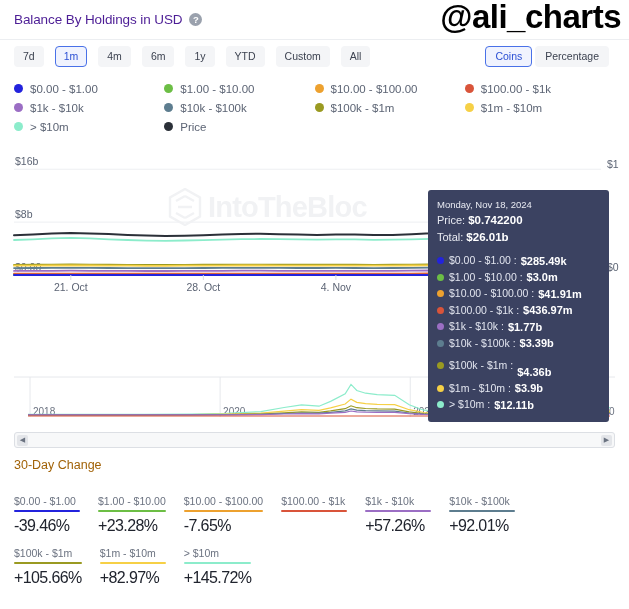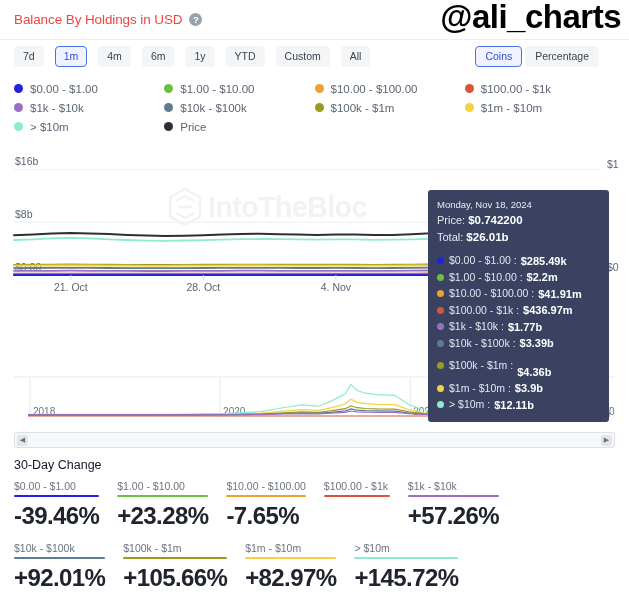--- a/index.html
+++ b/index.html
@@ -14,21 +14,21 @@
   }
 
   
   .header {
     height:40px;
     display:flex; align-items:center;
     padding:0 14px;
     border-bottom:1px solid #eceef1;
     position:relative;
   }
-  .header-title { font-size:13.5px; color:#ef4444; letter-spacing:-0.1px; }
+  .header-title { font-size:13.5px; color:#4c1d95; letter-spacing:-0.1px; }
   .help-icon {
     width:13px; height:13px; border-radius:50%;
     background:#9aa1ad; color:#fff;
     font-size:9.5px; font-weight:bold;
     display:inline-flex; align-items:center; justify-content:center;
     margin-left:7px; cursor:pointer;
   }
   .watermark {
     position:absolute; right:8px; top:-2px;
     font-size:33px; font-weight:bold; color:#000;
@@ -44,21 +44,21 @@
     position:relative;
   }
   .range-group { display:flex; gap:11px; }
   .range-btn {
     background:#f4f5f7; border:1px solid transparent; border-radius:4px;
     font-size:10.5px; color:#3c4250;
     padding:4px 8px; cursor:pointer; line-height:1;
     font-family:"Liberation Sans", sans-serif;
   }
   .range-btn.active { background:#f0f3fe; border-color:#4971e8; color:#2b4fd4; }
-  .unit-group { position:absolute; right:30px; display:flex; gap:3px; }
+  .unit-group { position:absolute; right:20px; display:flex; gap:3px; }
   .unit-btn {
     background:#f4f5f7; border:1px solid transparent; border-radius:4px;
     font-size:10.5px; color:#3c4250;
     padding:4px 9px; cursor:pointer; line-height:1;
     font-family:"Liberation Sans", sans-serif;
   }
   .unit-btn.active { background:#f0f3fe; border-color:#4971e8; color:#2b4fd4; }
 
   
   .legend {
@@ -116,29 +116,29 @@
   }
   .nav-arrow {
     width:11px; height:11px; border-radius:2px;
     background:#e3e5e9; color:#6a7280;
     font-size:7px; display:flex; align-items:center; justify-content:center;
     cursor:pointer;
   }
 
   
   .stats { padding:10px 14px 0 14px; }
-  .stats-title { font-size:12.5px; color:#0f172a; margin-bottom:8px; }
+  .stats-title { font-size:12.5px; color:#a16207; margin-bottom:23px; }
   .stats-grid { display:flex; flex-wrap:wrap; }
   .stat {
     flex:0 0 auto; margin-right:18px; margin-bottom:12px;
     min-width:66px;
   }
   .stat-label { font-size:10.5px; color:#6b7280; white-space:nowrap; margin-bottom:3px; }
   .stat-rule { height:2px; border-radius:1px; margin-bottom:5px; }
-  .stat-value { font-size:24px; font-weight:bold; color:#20242e; letter-spacing:-0.6px; white-space:nowrap; }
+  .stat-value { font-size:16px; font-weight:normal; color:#20242e; letter-spacing:-0.6px; white-space:nowrap; }
 </style>
 </head>
 <body>
 
 <div class="header">
   <span class="header-title">Balance By Holdings in USD</span>
   <span class="help-icon">?</span>
   <span class="watermark">@ali_charts</span>
 </div>
 
@@ -290,21 +290,21 @@
   </div>
   <div class="tt-rows" id="tt-rows">
       <div class="tt-row">
         <span class="tt-dot" style="background: rgb(35, 35, 221);"></span>
         <span>$0.00 - $1.00 :</span>
         <b style="margin-left: 4px;">$285.49k</b>
       </div>
       <div class="tt-row">
         <span class="tt-dot" style="background: rgb(108, 190, 69);"></span>
         <span>$1.00 - $10.00 :</span>
-        <b style="margin-left: 4px;">$2.2m</b>
+        <b style="margin-left: 4px;">$3.0m</b>
       </div>
       <div class="tt-row">
         <span class="tt-dot" style="background: rgb(237, 161, 47);"></span>
         <span>$10.00 - $100.00 :</span>
         <b style="margin-left: 4px;">$41.91m</b>
       </div>
       <div class="tt-row">
         <span class="tt-dot" style="background: rgb(217, 84, 58);"></span>
         <span>$100.00 - $1k :</span>
         <b style="margin-left: 4px;">$436.97m</b>

